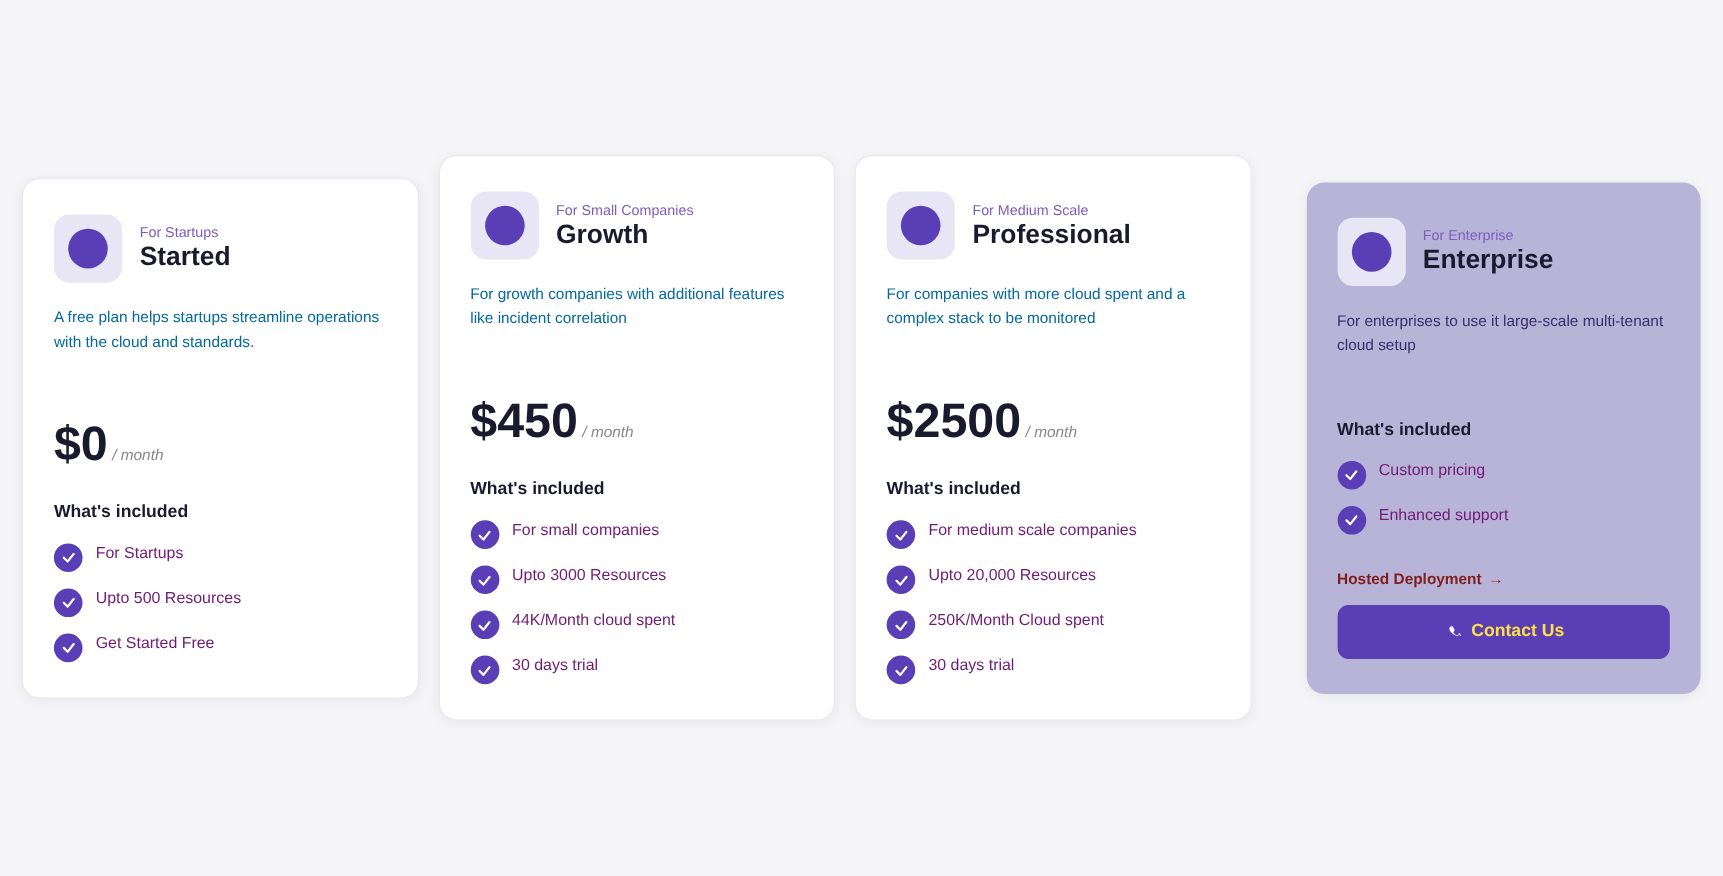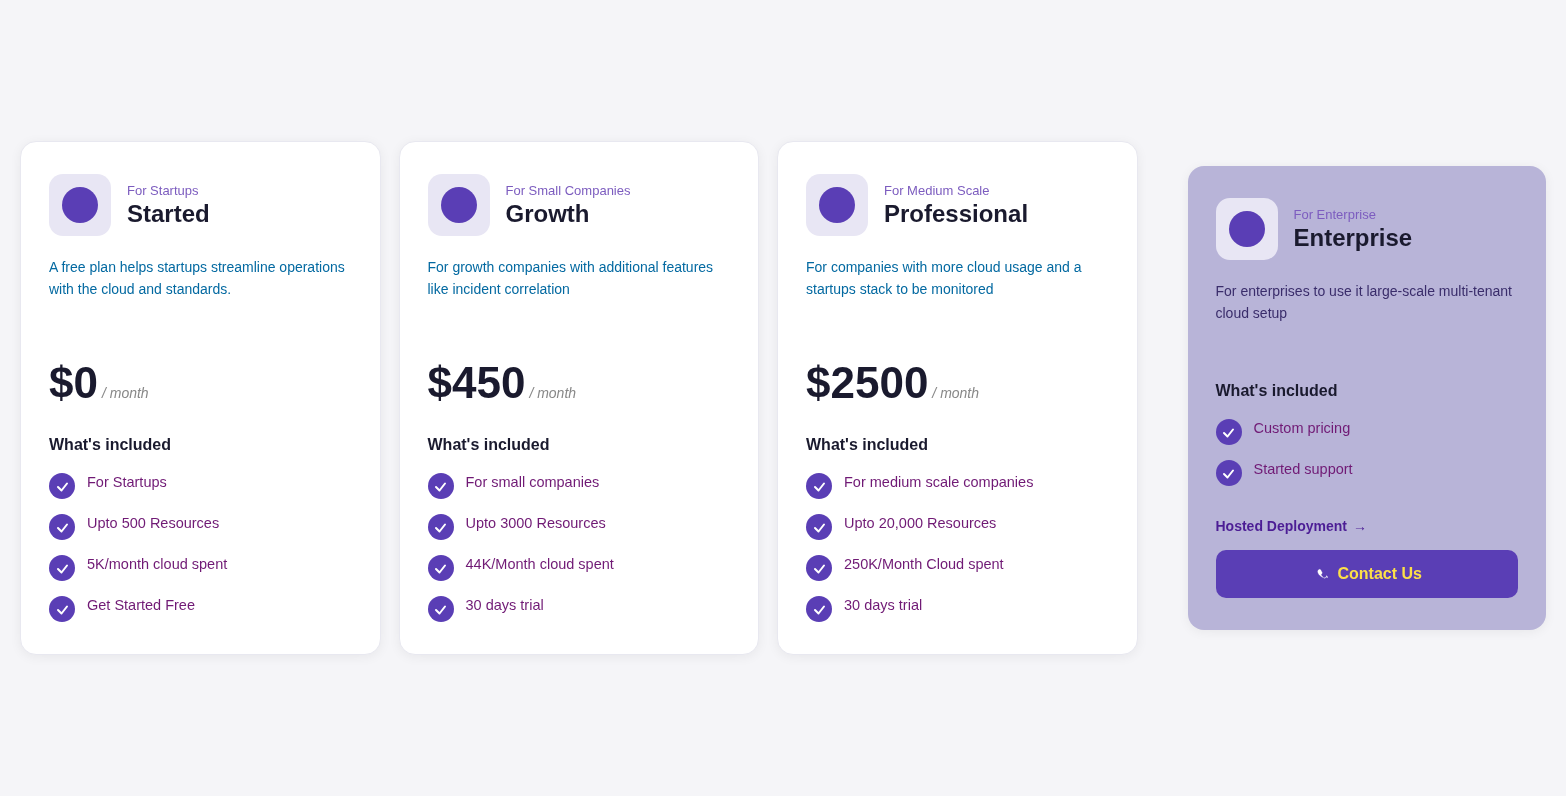--- a/index.html
+++ b/index.html
@@ -129,21 +129,21 @@
       width: 13px;
       height: 13px;
     }
     .enterprise-footer {
       margin-top: 32px;
     }
     .hosted-deployment-link {
       display: flex;
       align-items: center;
       gap: 6px;
-      color: #4c1d95;
+      color: #7f1d1d;
       font-size: 14px;
       font-weight: 600;
       margin-bottom: 16px;
       cursor: pointer;
     }
     .contact-us-btn {
       background: #5a3eb5;
       color: #fde047;
       border: none;
       border-radius: 10px;
@@ -197,28 +197,20 @@
 
       <li class="feature-item">
         <span class="check-icon">
           <svg viewBox="0 0 13 13" fill="none">
             <polyline points="2,7 5.5,10.5 11,3.5" stroke="#fff" stroke-width="2" stroke-linecap="round" stroke-linejoin="round"></polyline>
           </svg>
         </span>
         <span>Upto 500 Resources</span>
       </li>
 
-      <li class="feature-item">
-        <span class="check-icon">
-          <svg viewBox="0 0 13 13" fill="none">
-            <polyline points="2,7 5.5,10.5 11,3.5" stroke="#fff" stroke-width="2" stroke-linecap="round" stroke-linejoin="round"></polyline>
-          </svg>
-        </span>
-        <span>5K/month cloud spent</span>
-      </li>
 
       <li class="feature-item">
         <span class="check-icon">
           <svg viewBox="0 0 13 13" fill="none">
             <polyline points="2,7 5.5,10.5 11,3.5" stroke="#fff" stroke-width="2" stroke-linecap="round" stroke-linejoin="round"></polyline>
           </svg>
         </span>
         <span>Get Started Free</span>
       </li>
 
@@ -288,21 +280,21 @@
     <div class="plan-card">
       <div class="plan-header">
         <div class="plan-icon">
           <div class="circle"></div>
         </div>
         <div>
           <div class="plan-category">For Medium Scale</div>
           <div class="plan-name">Professional</div>
         </div>
       </div>
-      <p class="plan-description">For companies with more cloud usage and a startups stack to be monitored</p>
+      <p class="plan-description">For companies with more cloud spent and a complex stack to be monitored</p>
 
         <div class="plan-price">
           <span class="price-amount">$2500</span>
           <span class="price-period">/ month</span>
         </div>
 
       <div class="whats-included-label">What's included</div>
       <ul class="feature-list">
 
       <li class="feature-item">
@@ -367,21 +359,21 @@
         </span>
         <span>Custom pricing</span>
       </li>
 
       <li class="feature-item">
         <span class="check-icon">
           <svg viewBox="0 0 13 13" fill="none">
             <polyline points="2,7 5.5,10.5 11,3.5" stroke="#fff" stroke-width="2" stroke-linecap="round" stroke-linejoin="round"></polyline>
           </svg>
         </span>
-        <span>Started support</span>
+        <span>Enhanced support</span>
       </li>
 
       </ul>
 
         <div class="enterprise-footer">
           <div class="hosted-deployment-link">
             <span>Hosted Deployment</span>
             <span>→</span>
           </div>
           <button class="contact-us-btn">

